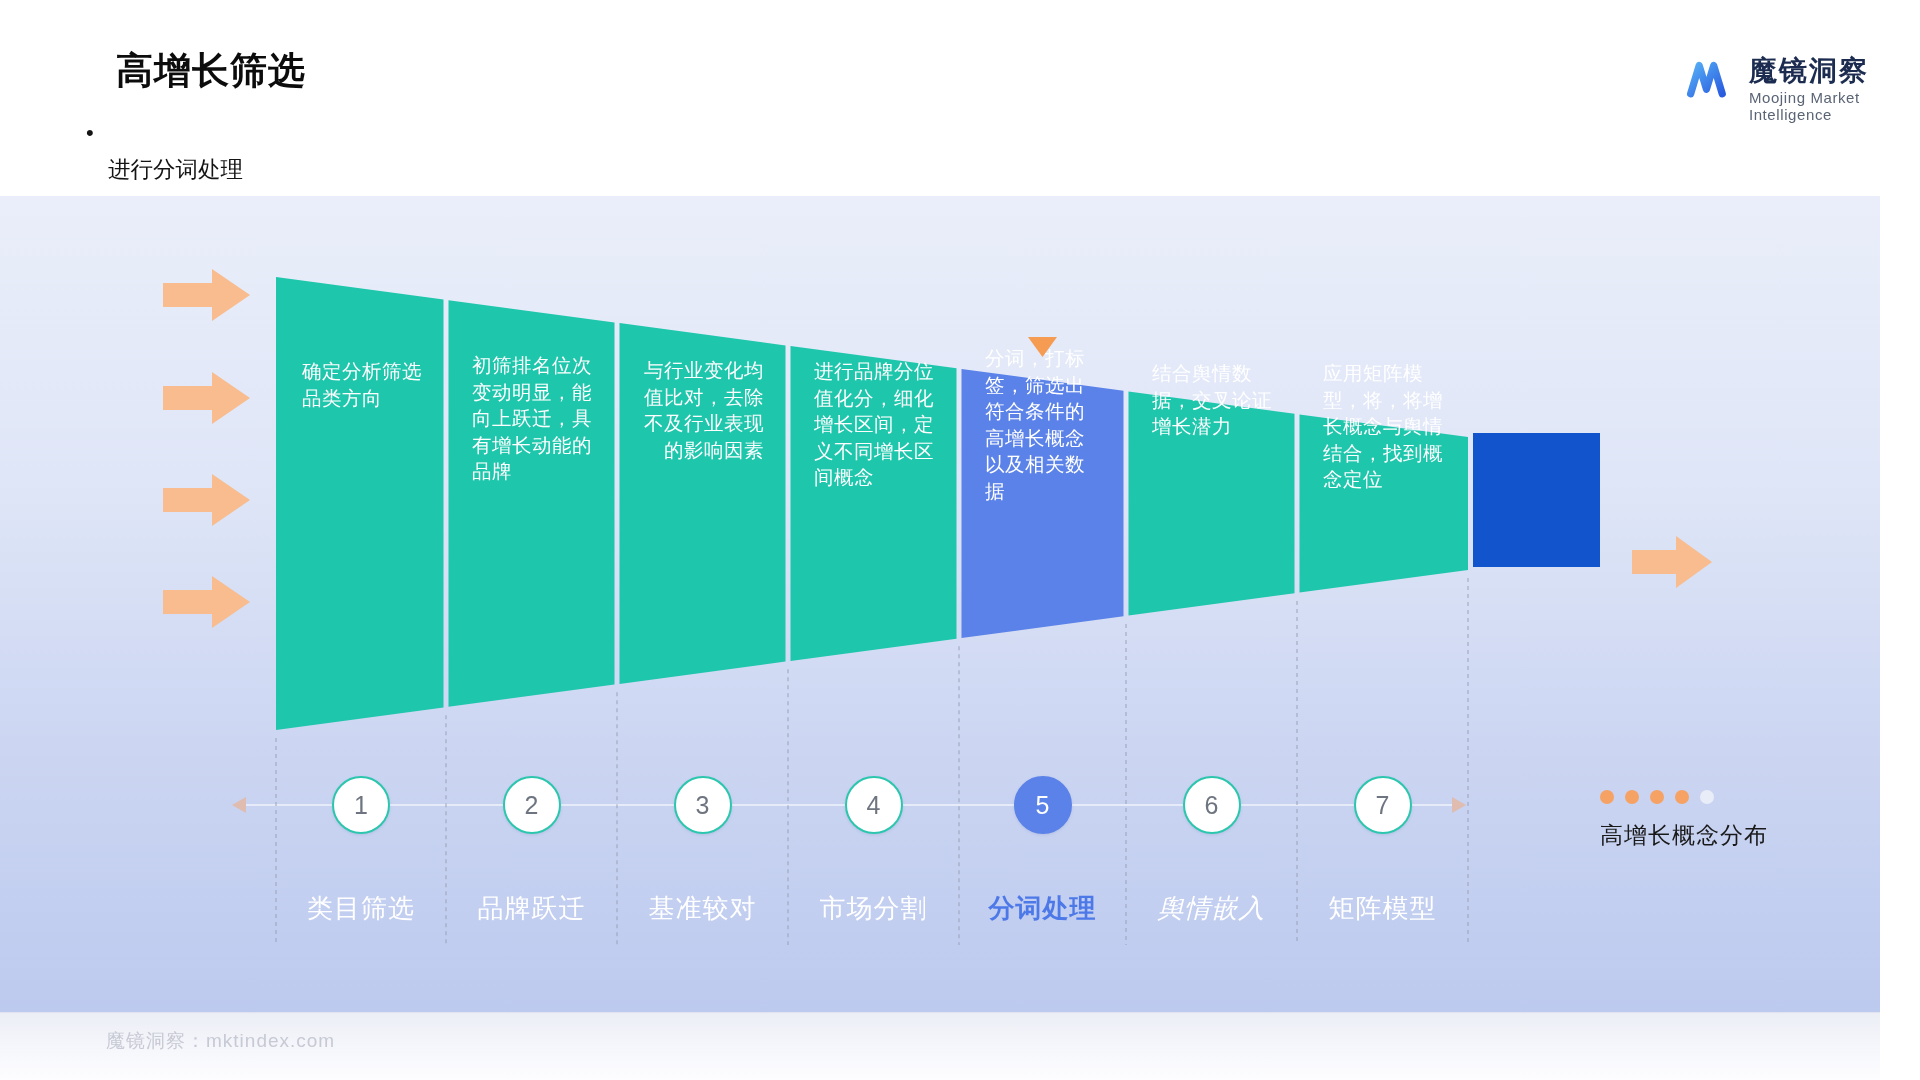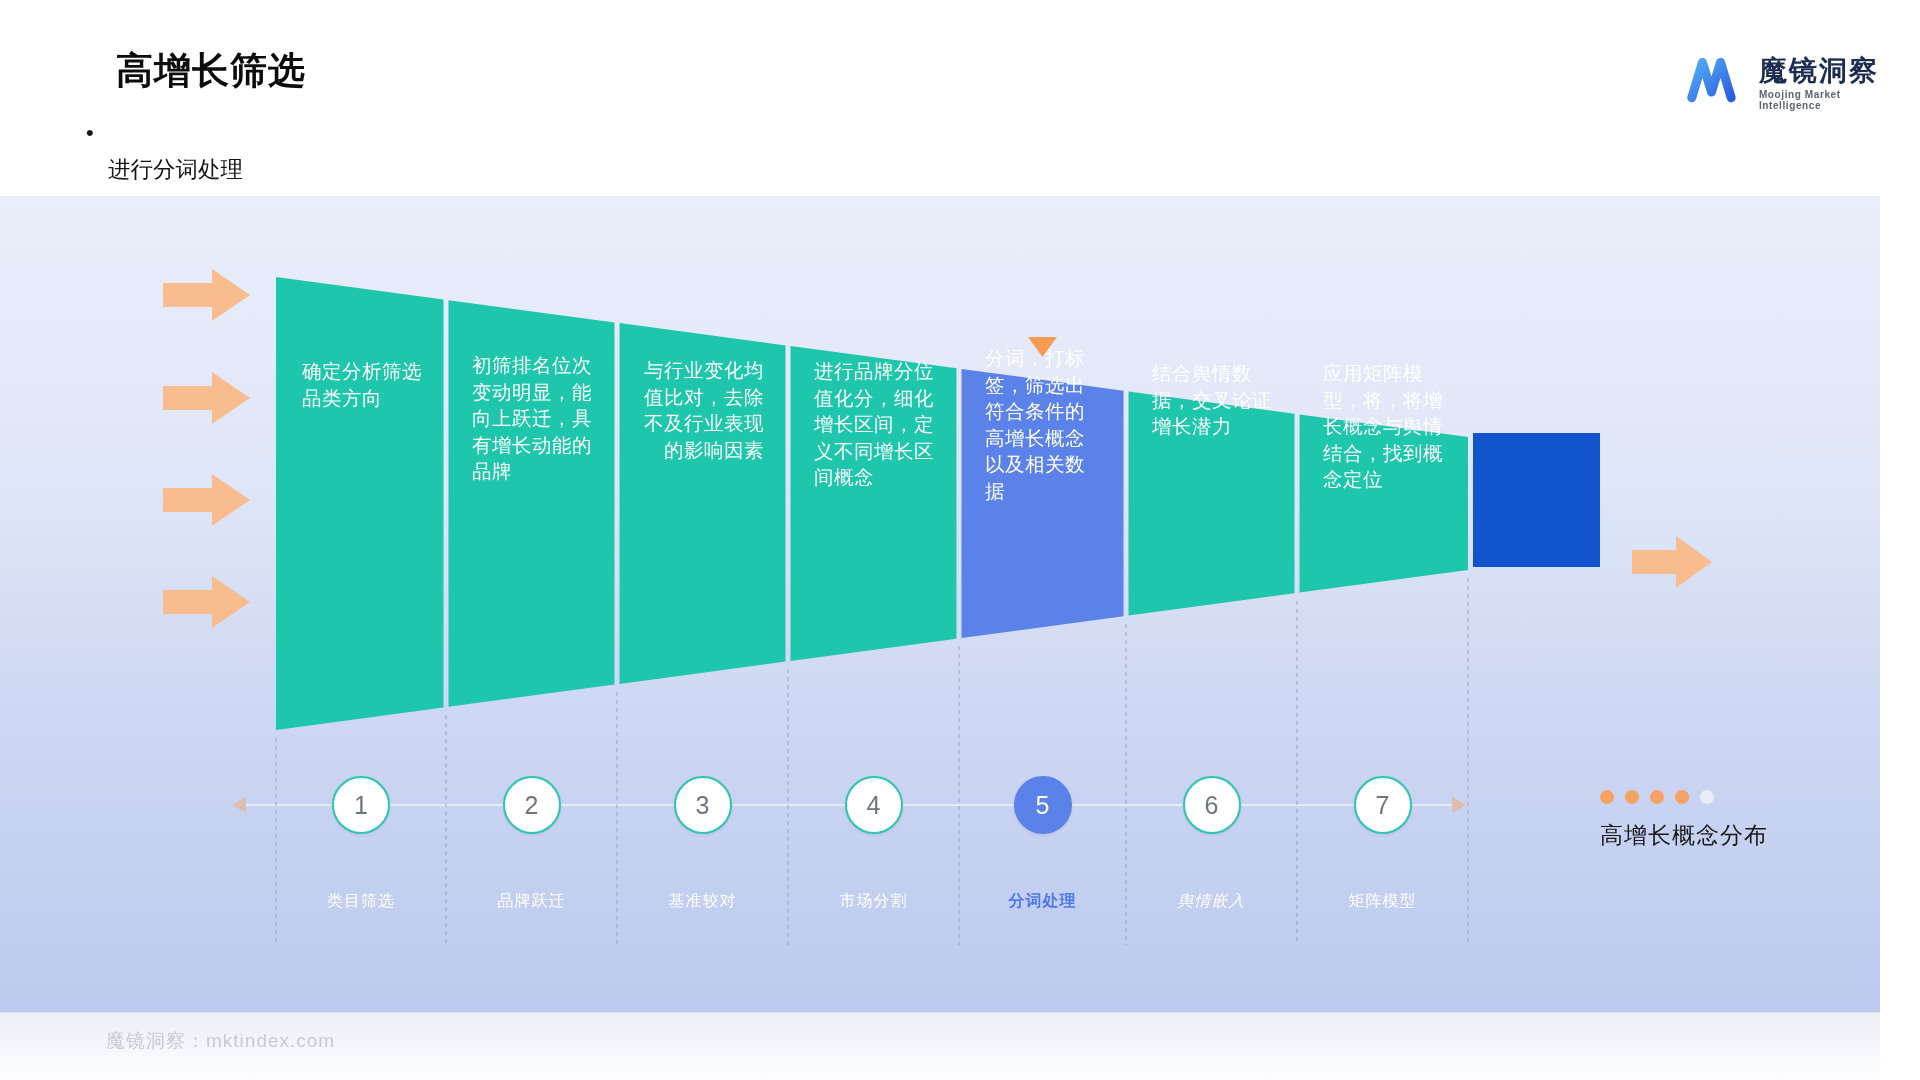--- a/index.html
+++ b/index.html
@@ -10,28 +10,28 @@
       background:linear-gradient(180deg,#ecEEf6 0%,#f7f8fc 60%,#fdfdff 100%);
       border-top:1px solid #e0e3ef;}
   .title{position:absolute;left:116px;top:46px;font-size:37px;font-weight:700;color:#0c0c0c;letter-spacing:1px;}
   .bullet{position:absolute;left:86px;top:114px;width:1810px;display:flex;color:#141414;}
   .bdot{font-size:22px;line-height:37px;width:22px;flex:0 0 22px;}
   .btext{font-size:22.5px;line-height:37px;}
   .logo{position:absolute;left:1686px;top:50px;display:flex;align-items:flex-start;gap:12px;}
   .logo-m{width:62px;height:56px;}
   .logo-text{margin-left:10px;margin-top:6px;}
   .logo-name{font-size:28px;font-weight:700;color:#1c2c50;letter-spacing:2px;line-height:30px;}
-  .logo-tag{font-size:10px;color:#5a6475;letter-spacing:0.6px;margin-top:3px;font-weight:700;}
+  .logo-tag{font-size:15px;color:#5a6475;letter-spacing:0.6px;margin-top:3px;font-weight:400;}
   .diagram{position:absolute;left:0;top:0;width:1920px;height:1080px;}
   .segtext{position:absolute;color:#ffffff;font-size:19.5px;line-height:26.5px;text-align:left;letter-spacing:0.5px;}
   .stepnum{position:absolute;width:58px;height:58px;border-radius:50%;background:#ffffff;
       border:2px solid #2cc6ae;box-sizing:border-box;display:flex;align-items:center;justify-content:center;
       font-size:25px;color:#6e7580;box-shadow:0 1px 3px rgba(90,110,160,0.18);}
   .stepnum.active{background:#5b82e8;border-color:#5b82e8;color:#ffffff;}
-  .steplab{position:absolute;width:170px;text-align:center;font-size:16px;color:#ffffff;letter-spacing:1px;}
+  .steplab{position:absolute;width:170px;text-align:center;font-size:26px;color:#ffffff;letter-spacing:1px;}
   .steplab.active{color:#4d79e8;font-weight:700;}
   .legend{position:absolute;left:1600px;top:790px;}
   .legend-dots{height:16px;}
   .ldot{display:inline-block;width:14px;height:14px;border-radius:50%;background:#f5a264;margin-right:11px;}
   .ldot.pale{background:#e9edf8;}
   .legend-label{margin-top:14px;font-size:23px;color:#1a1a1a;letter-spacing:1px;}
   .footer-credit{position:absolute;left:106px;top:1028px;font-size:19px;color:#c7c9d4;letter-spacing:1px;}
 </style>
 </head>
 <body>

